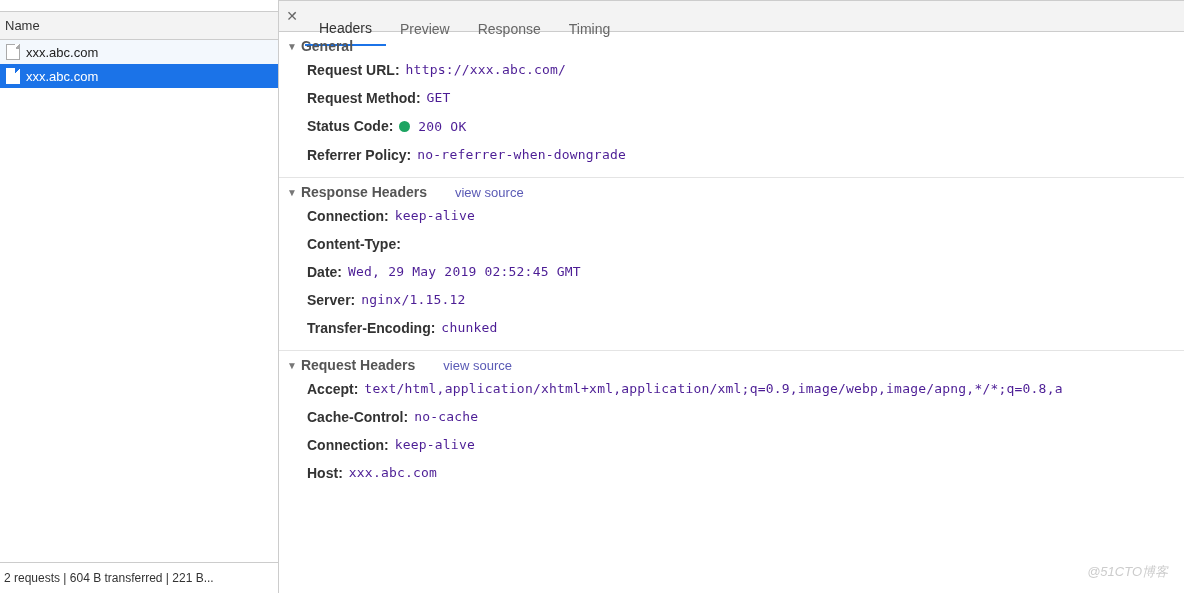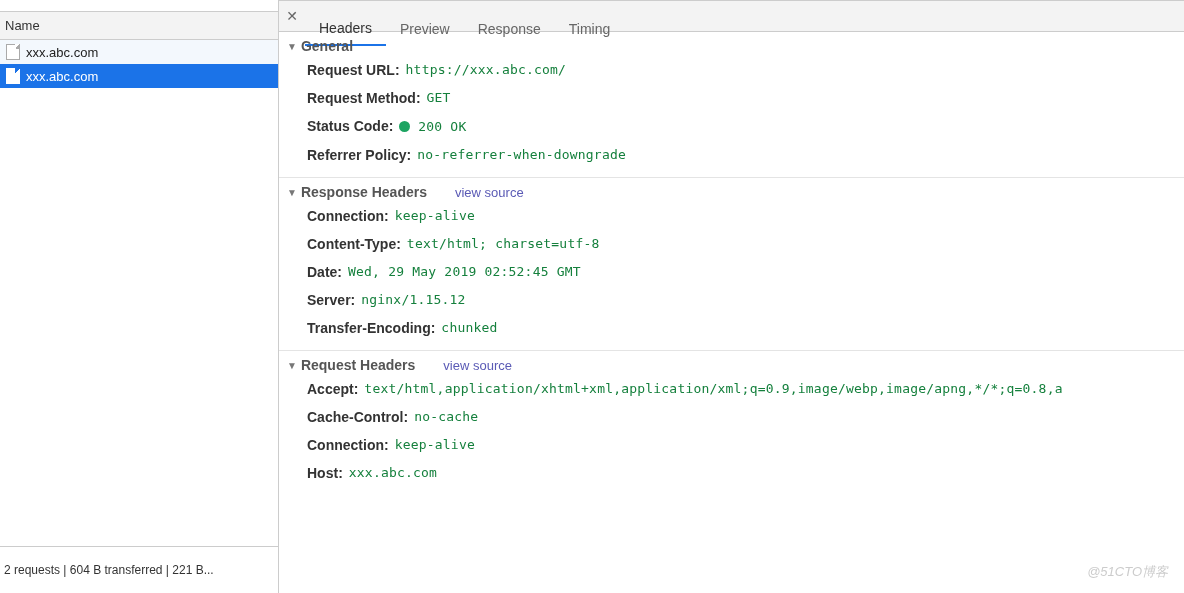--- a/index.html
+++ b/index.html
@@ -52,21 +52,21 @@
     content: "";
     position: absolute;
     right: -1px; top: -1px;
     width: 5px; height: 5px;
     background: linear-gradient(135deg, #fff 50%, #aaa 50%);
   }
   .req-row.selected .file-icon { border-color: rgba(255,255,255,0.8); }
   .req-row.selected .file-icon::after { background: linear-gradient(135deg,#1b73e8 50%, rgba(255,255,255,0.8) 50%); }
   .status-bar {
     border-top: 1px solid #ccc;
-    padding: 16px 4px;
+    padding: 8px 4px;
     font-size: 12px;
     color: #333;
     white-space: nowrap;
     overflow: hidden;
     text-overflow: ellipsis;
   }
   
   .right-panel {
     flex: 1;
     display: flex;
@@ -145,21 +145,21 @@
     white-space: nowrap;
   }
   .kv-key {
     font-weight: bold;
     color: #333;
     margin-right: 6px;
   }
   .kv-key::after { content: ":"; }
   .kv-val {
     font-family: Menlo, Consolas, monospace;
-    color: #15803d;
+    color: #4c1d95;
     font-size: 13px;
     letter-spacing: 0.2px;
   }
   .status-dot {
     display: inline-block;
     width: 11px; height: 11px;
     border-radius: 50%;
     background: #1da462;
     margin-right: 4px;
     vertical-align: -1px;
@@ -236,21 +236,20 @@
           <span class="tri">▼</span>
           <span>Response Headers</span>
           <span class="view-source">view source</span>
         </div>
         <div class="kv-line">
           <span class="kv-key">Connection</span>
           <span class="kv-val">keep-alive</span>
         </div>
         <div class="kv-line">
           <span class="kv-key">Content-Type</span>
-          <span class="kv-val">text/html; charset=utf-8</span>
         </div>
         <div class="kv-line">
           <span class="kv-key">Date</span>
           <span class="kv-val">Wed, 29 May 2019 02:52:45 GMT</span>
         </div>
         <div class="kv-line">
           <span class="kv-key">Server</span>
           <span class="kv-val">nginx/1.15.12</span>
         </div>
         <div class="kv-line">

